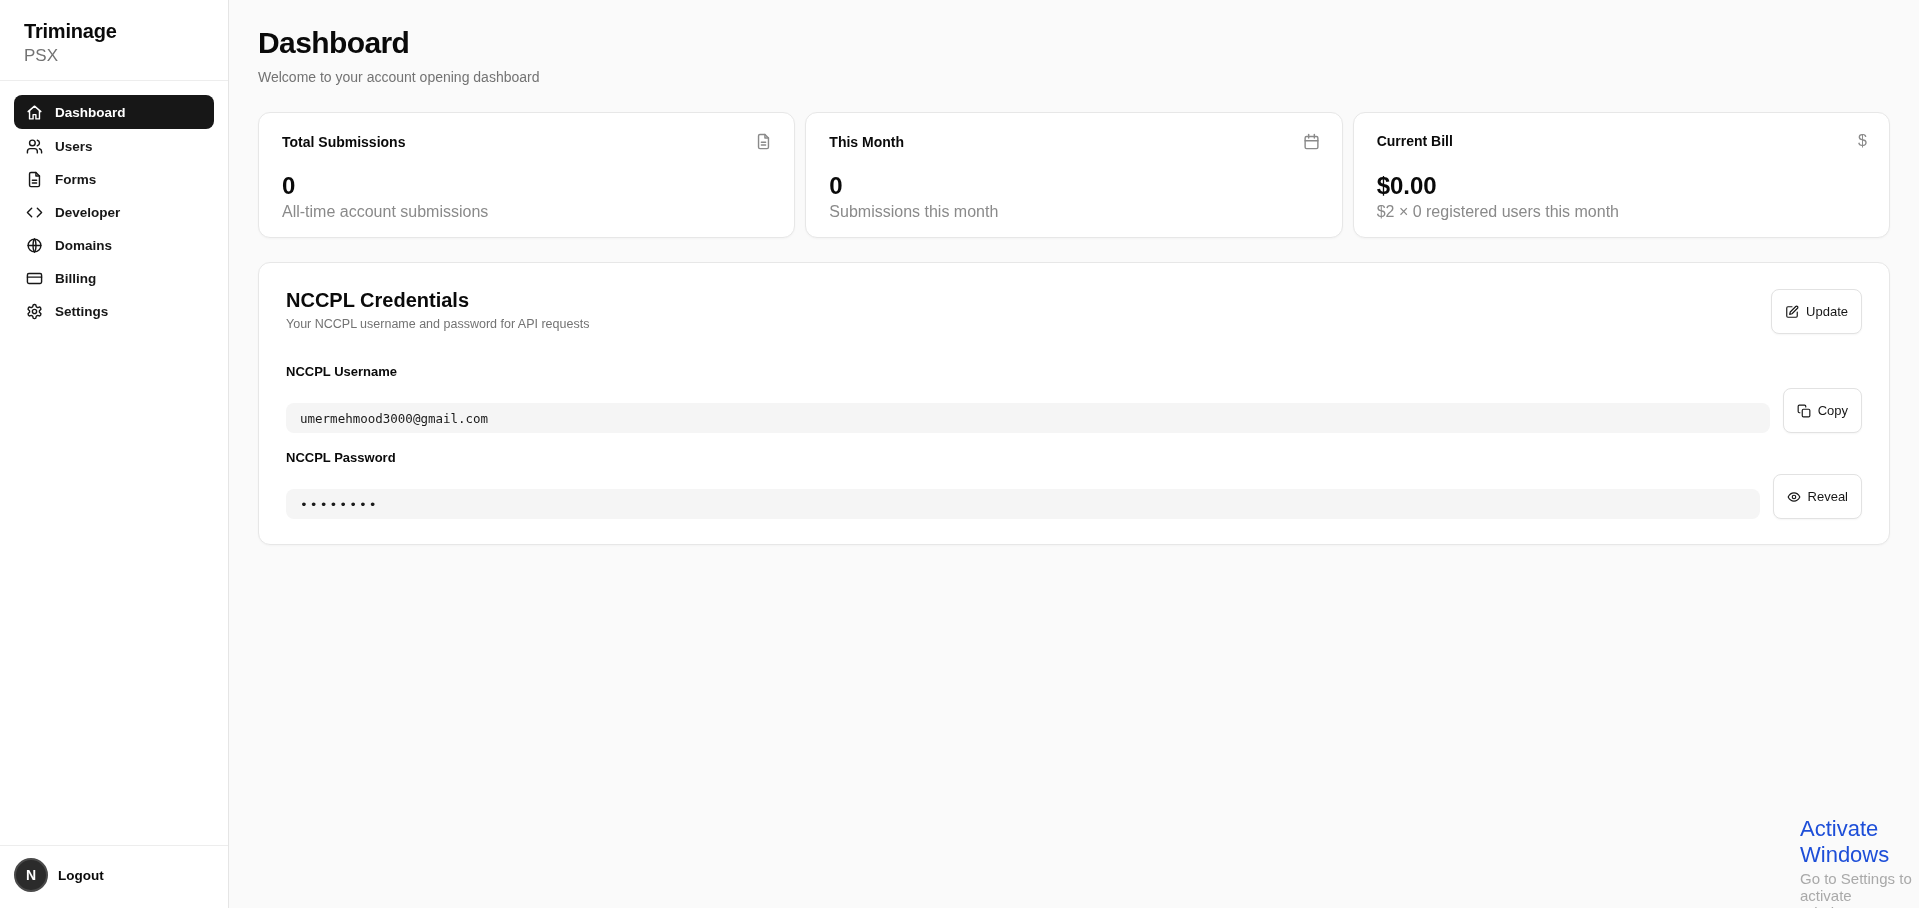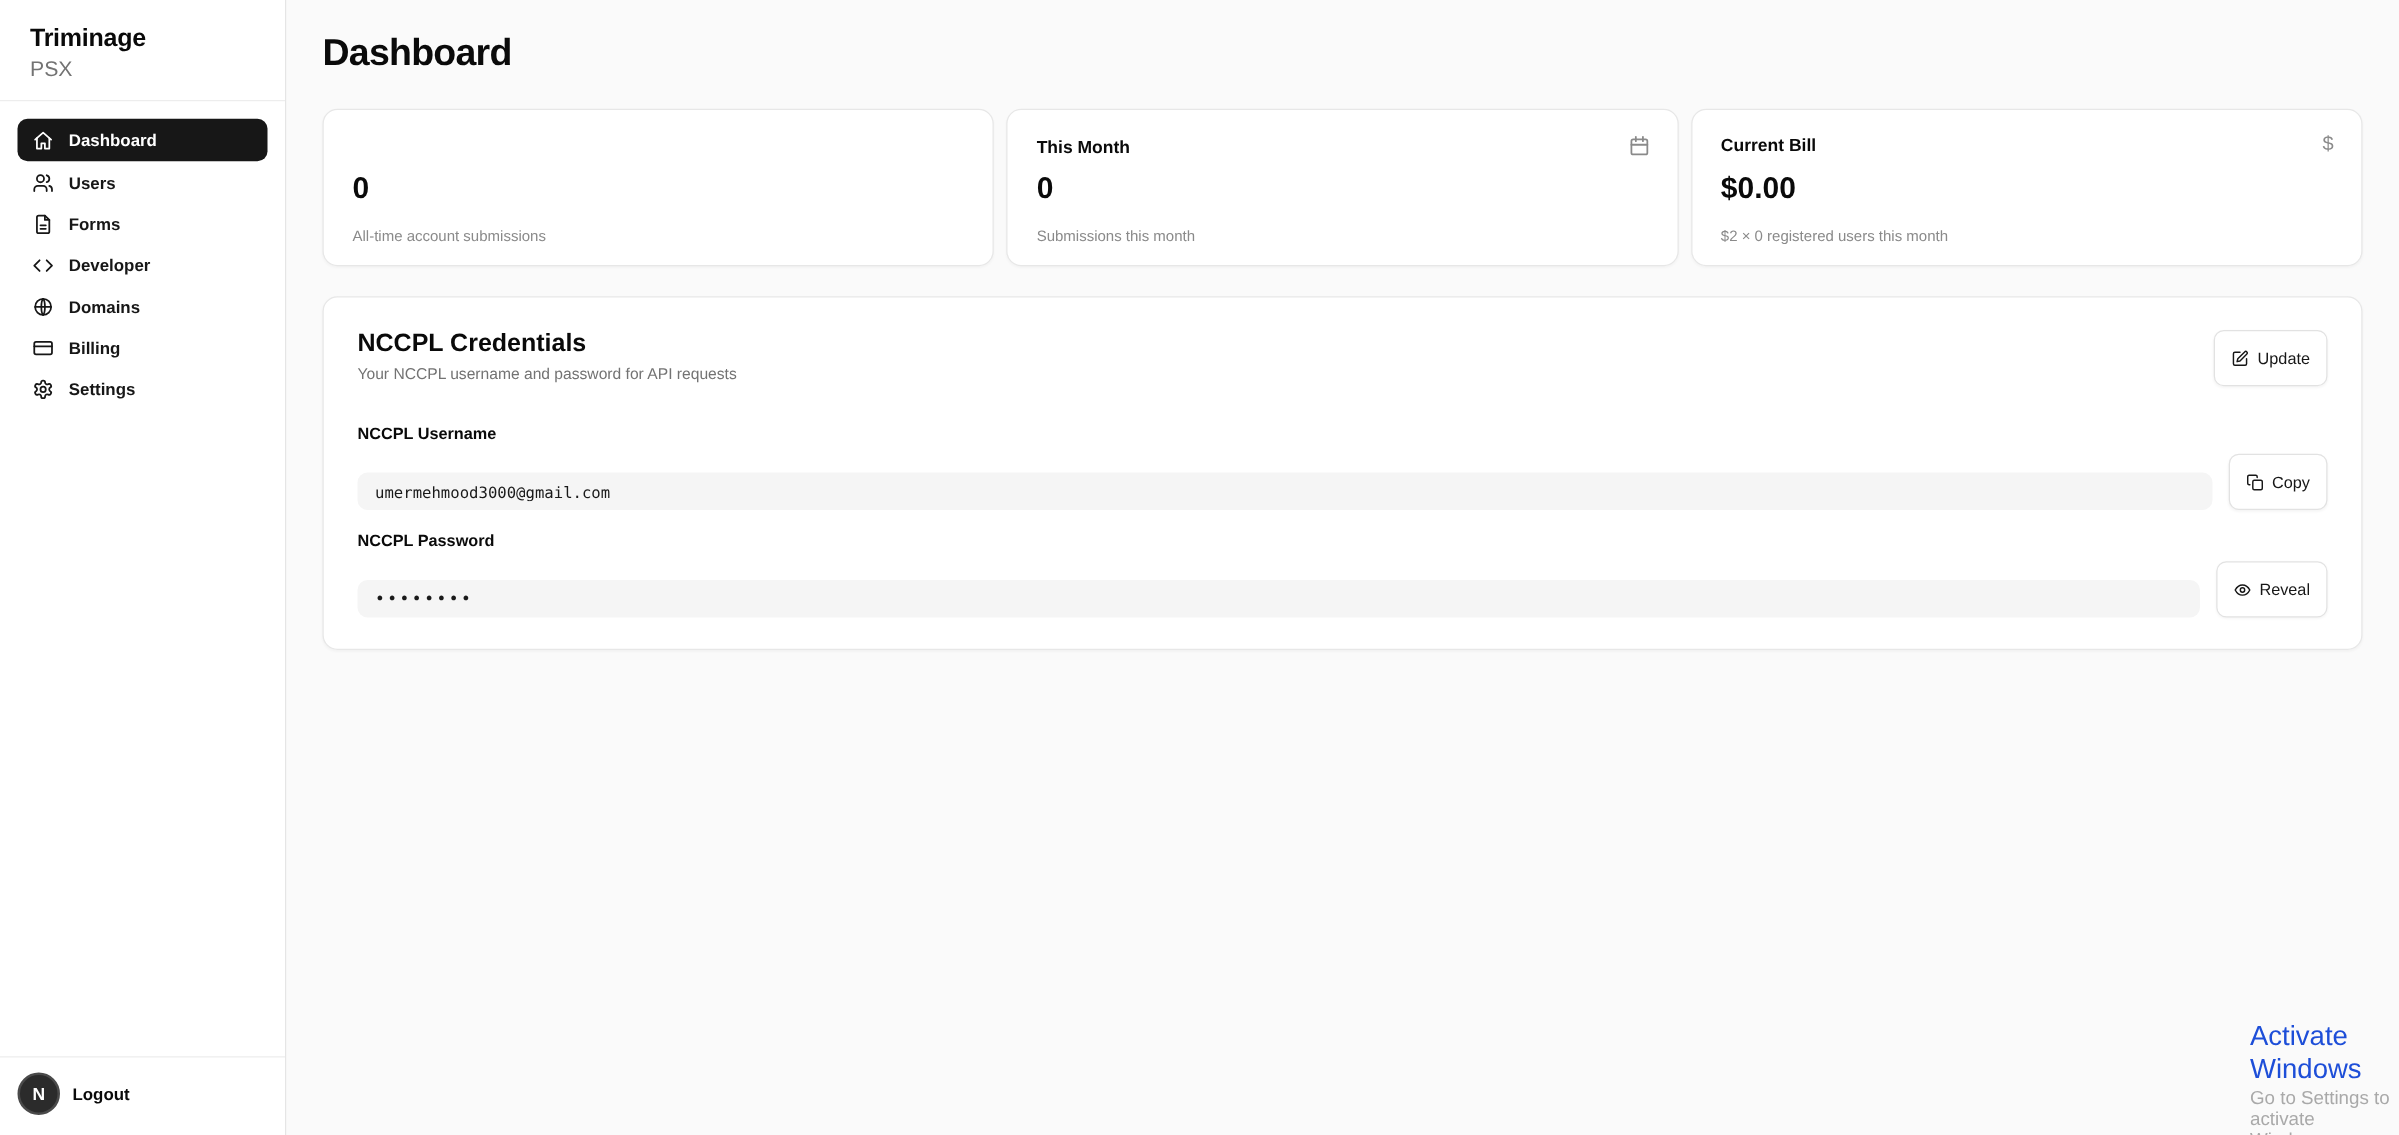--- a/index.html
+++ b/index.html
@@ -57,21 +57,21 @@
     background:#ffffff; border:1px solid #e7e7e7; border-radius:12px;
     padding:20px 22px 16px 23px;
     display:flex; flex-direction:column;
     box-shadow:0 1px 2px rgba(0,0,0,0.03);
   }
   .stat-head { display:flex; align-items:center; justify-content:space-between; }
   .stat-title { font-size:14px; font-weight:600; color:#0a0a0a; }
   .stat-icon { width:17px; height:17px; color:#8a8a8a; }
   .stat-icon.dollar { font-size:16px; width:auto; height:auto; line-height:1; color:#8a8a8a; font-weight:400; }
   .stat-value { margin-top:auto; font-size:24px; font-weight:700; color:#0a0a0a; }
-  .stat-desc { font-size:12px; color:#8a8a8a; margin-top:17px; }
+  .stat-desc { font-size:16px; color:#8a8a8a; margin-top:3px; }
 
   .cred-card {
     margin-top:24px;
     background:#ffffff; border:1px solid #e7e7e7; border-radius:12px;
     padding:26px 27px 25px 27px;
     box-shadow:0 1px 2px rgba(0,0,0,0.03);
   }
   .cred-head { display:flex; align-items:flex-start; justify-content:space-between; }
   .cred-title { font-size:20px; font-weight:700; color:#0a0a0a; }
   .cred-sub { font-size:12.5px; color:#737373; margin-top:5px; }
@@ -173,23 +173,33 @@
   <div class="sidebar-footer">
     <div class="logout-row">
       <div class="avatar">N</div>
       <span class="logout-label">Logout</span>
     </div>
   </div>
 </aside>
 
 <main class="main">
   <h1 class="page-title">Dashboard</h1>
+  <div class="page-sub">Welcome to your account opening dashboard</div>
 
   <div class="cards-row">
     <div class="stat-card">
+      <div class="stat-head">
+        <span class="stat-title">Total Submissions</span>
+        <svg class="stat-icon" viewBox="0 0 24 24" fill="none" stroke="currentColor" stroke-width="2" stroke-linecap="round" stroke-linejoin="round">
+            <path d="M14 2H7a2 2 0 0 0-2 2v16a2 2 0 0 0 2 2h10a2 2 0 0 0 2-2V7z"></path>
+            <path d="M14 2v5h5"></path>
+            <path d="M9 13h6"></path>
+            <path d="M9 17h6"></path>
+          </svg>
+      </div>
       <div class="stat-value">0</div>
       <div class="stat-desc">All-time account submissions</div>
     </div>
 
     <div class="stat-card">
       <div class="stat-head">
         <span class="stat-title">This Month</span>
         <svg class="stat-icon" viewBox="0 0 24 24" fill="none" stroke="currentColor" stroke-width="2" stroke-linecap="round" stroke-linejoin="round">
             <rect x="3" y="5" width="18" height="17" rx="2"></rect>
             <line x1="16" y1="2" x2="16" y2="7"></line>

